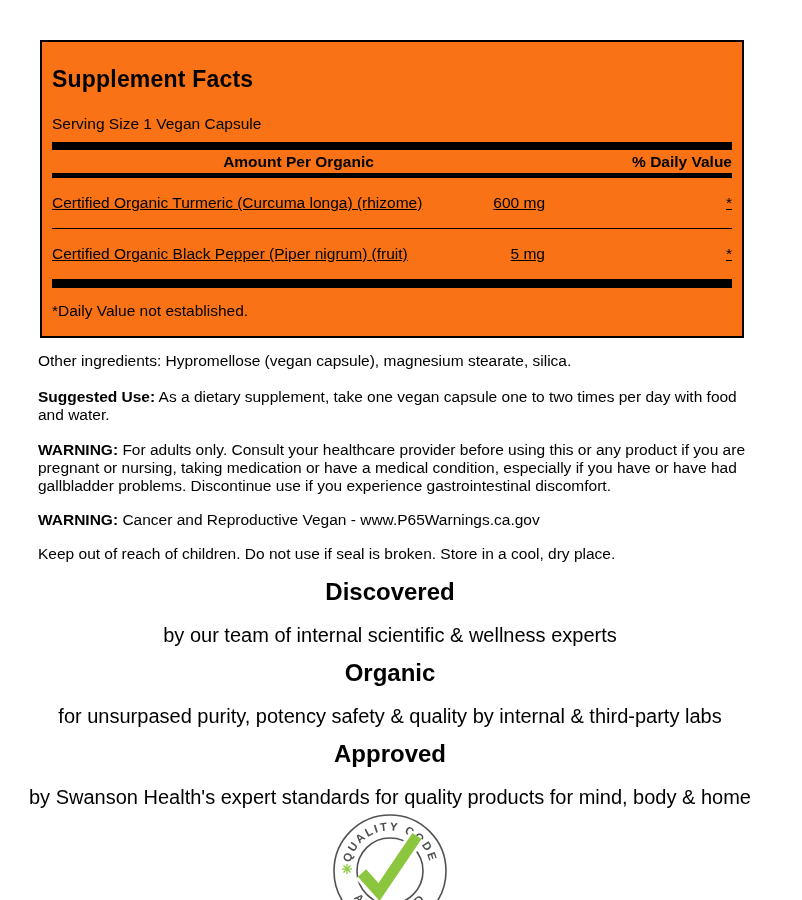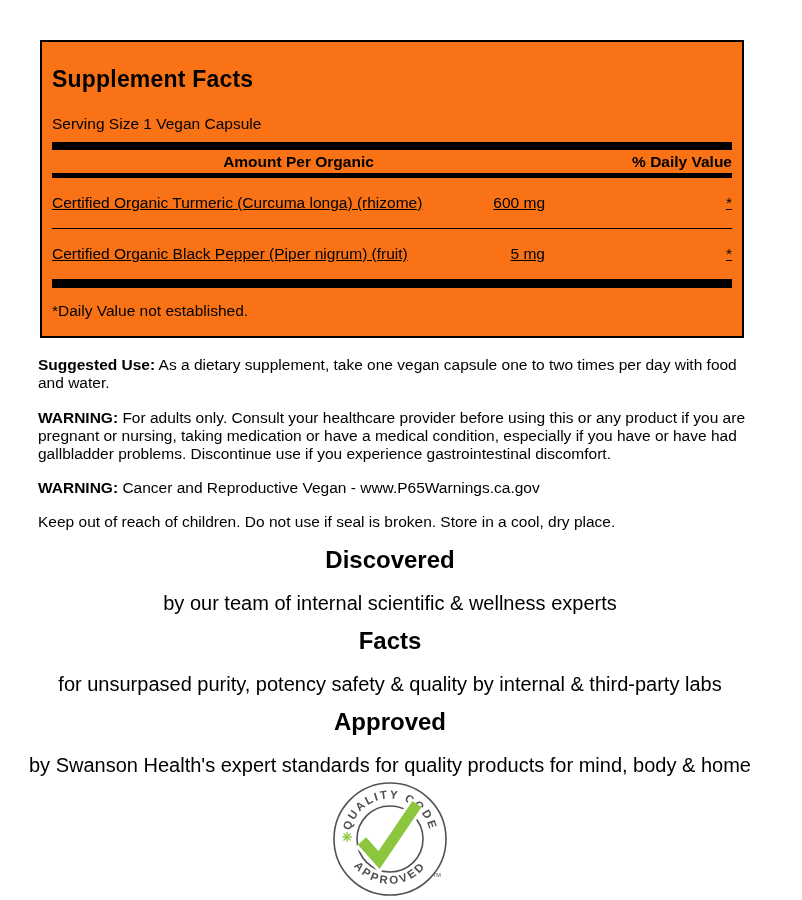--- a/index.html
+++ b/index.html
@@ -75,35 +75,36 @@
     <span class="td-amount">5 mg</span>
     <span class="td-dv">*</span>
   </div>
 
   <div class="bar bar-thick-bottom"></div>
 
   <p class="footnote">*Daily Value not established.</p>
 </section>
 
 <div class="copy">
+  <p class="p-other">Other ingredients: Hypromellose (vegan capsule), magnesium stearate, silica.</p>
 
   <p class="p-sugg"><span class="lead">Suggested Use:</span> <span>As a dietary supplement, take one vegan capsule one to two times per day with food and water.</span></p>
 
   <p class="p-warn1"><span class="lead">WARNING:</span> <span>For adults only. Consult your healthcare provider before using this or any product if you are pregnant or nursing, taking medication or have a medical condition, especially if you have or have had gallbladder problems. Discontinue use if you experience gastrointestinal discomfort.</span></p>
 
   <p class="p-warn2"><span class="lead">WARNING:</span> <span>Cancer and Reproductive Vegan - www.P65Warnings.ca.gov</span></p>
 
   <p class="p-keep">Keep out of reach of children. Do not use if seal is broken. Store in a cool, dry place.</p>
 </div>
 
 <div class="sections">
   <h2 class="sec-heading">Discovered</h2>
   <p class="sec-sub">by our team of internal scientific &amp; wellness experts</p>
 
-  <h2 class="sec-heading">Facts</h2>
+  <h2 class="sec-heading">Organic</h2>
   <p class="sec-sub">for unsurpased purity, potency safety &amp; quality by internal &amp; third-party labs</p>
 
   <h2 class="sec-heading">Approved</h2>
   <p class="sec-sub">by Swanson Health's expert standards for quality products for mind, body &amp; home</p>
 
   <div class="badge-wrap">
     <svg width="124" height="120" viewBox="0 0 124 120" xmlns="http://www.w3.org/2000/svg">
       <defs>
         <path id="arc-top" d="M 21.5 60 A 40.5 40.5 0 0 1 102.5 60" fill="none"></path>
         <path id="arc-bottom" d="M 19.5 74.8 A 45 45 0 0 0 104.5 74.8" fill="none"></path>

